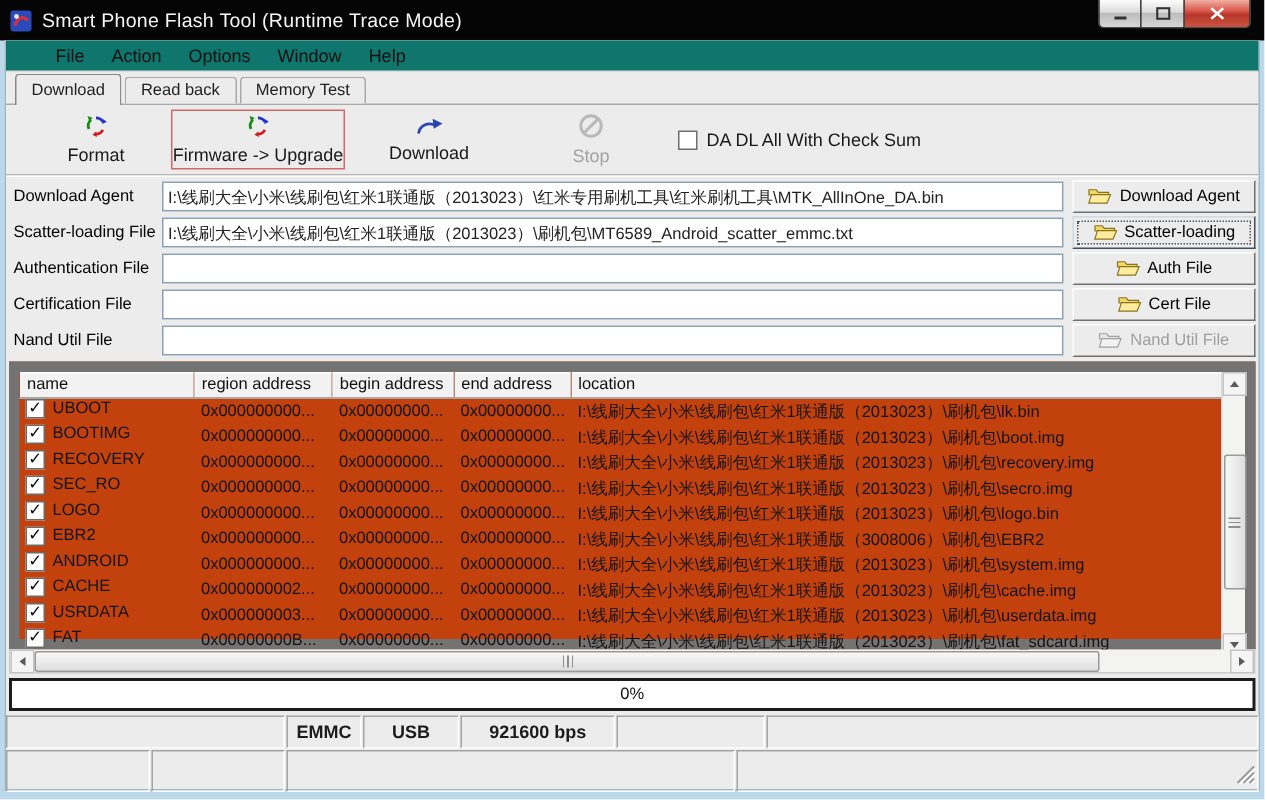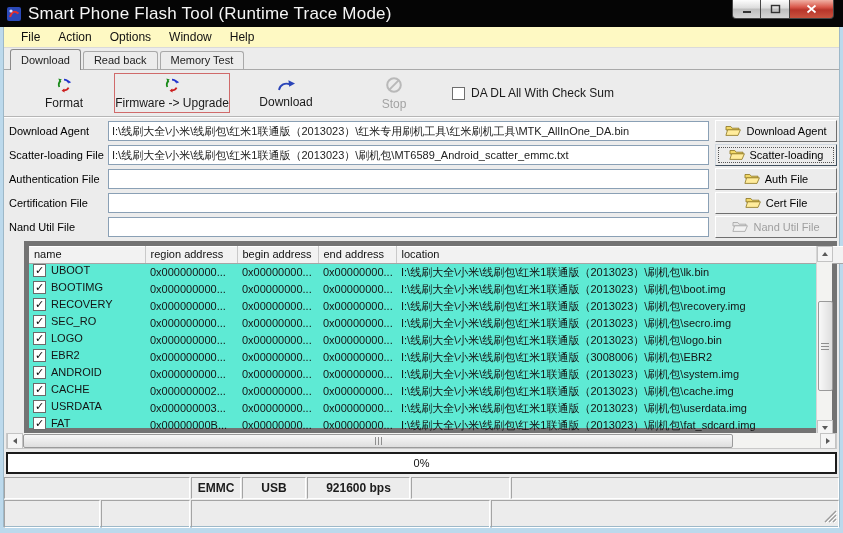--- a/index.html
+++ b/index.html
@@ -8,38 +8,38 @@
     position:relative;width:843px;height:533px;
     font-family:"Liberation Sans","DejaVu Sans",sans-serif;
     font-size:11px;color:#111;overflow:hidden;
   }
   
   .titlebar{
     height:27px;background:#050505;display:flex;align-items:center;
     padding-left:6px;position:relative;
   }
   .appicon{width:16px;height:16px;margin-right:6px;display:inline-flex;}
-  .titletext{color:#f5f5f5;font-size:17px;letter-spacing:.2px;}
+  .titletext{color:#f5f5f5;font-size:13px;letter-spacing:.2px;}
   .winbtns{position:absolute;top:0;right:9px;display:flex;}
   .winbtn{
     height:19px;border:1px solid #454545;border-top:none;
     display:flex;align-items:center;justify-content:center;
     background:linear-gradient(#fdfdfd,#dcdcdc 45%,#bdbdbd 50%,#d6d6d6);
   }
   .winbtn.min{width:29px;border-radius:0 0 0 4px;}
   .winbtn.max{width:28px;border-left:none;border-right:none;}
   .winbtn.close{
     width:45px;border-radius:0 0 4px 0;
     background:linear-gradient(#f0b0a4,#d9574a 40%,#b8352a 55%,#c9533f);
   }
   
   .body-frame{height:506px;background:#bcd9ec;padding:0 3px 6px 3px;}
   .client{height:500px;background:#ececec;position:relative;border:1px solid #9db8c8;border-top:none;}
   
-  .menubar{height:21px;display:flex;align-items:center;padding-left:8px;background:#fef9c3;border-bottom:1px solid #dadada;}
+  .menubar{height:21px;display:flex;align-items:center;padding-left:24px;background:#0f766e;border-bottom:1px solid #dadada;}
   .menuitem{padding:2px 9px;font-size:12px;color:#101010;}
   
   .tabstrip{height:22px;display:flex;align-items:flex-end;padding-left:6px;border-bottom:1px solid #a9a9a9;}
   .tab{
     height:18px;padding:2px 10px 0 10px;margin-right:2px;font-size:11px;
     background:#ececec;border:1px solid #a9a9a9;border-bottom:none;
     border-radius:3px 3px 0 0;color:#222;
   }
   .tab.active{height:21px;margin-bottom:-1px;background:#ececec;border-color:#8a8a8a;padding-top:4px;}
   
@@ -66,21 +66,21 @@
   }
   .fbtn{
     width:122px;height:22px;margin-left:6px;display:flex;align-items:center;justify-content:center;gap:5px;
     background:#ececec;border:1px solid;border-color:#ffffff #6f6f6f #6f6f6f #ffffff;
     font-family:"Liberation Sans","DejaVu Sans",sans-serif;font-size:11px;color:#000;padding:0;
   }
   .fbtn.focused{outline:1px dotted #555;outline-offset:-4px;border-color:#d0d8e0 #40505f #40505f #d0d8e0;}
   .fbtn.disabled{color:#9f9f9f;}
   
   .listwrap{margin:2px 2px 0 2px;}
-  .table-area{position:relative;height:192px;background:#5eead4;border:5px solid #737373;margin-left:18px;}
+  .table-area{position:relative;height:192px;background:#c2410c;border:7px solid #737373;}
   table{border-collapse:collapse;table-layout:fixed;width:815px;}
   th{
     height:17px;font-weight:normal;text-align:left;padding:0 0 0 5px;font-size:11px;color:#111;
     background:#f2f2f2;border-right:1px solid #c9c9c9;border-bottom:1px solid #a6a6a6;
     box-shadow:inset 0 1px 0 #ffffff;white-space:nowrap;overflow:hidden;
   }
   td{height:17px;font-size:11px;padding:0 0 0 5px;white-space:nowrap;overflow:hidden;color:#141414;}
   td.col-name{display:flex;align-items:flex-start;padding-left:4px;}
   .cbx{
     width:13px;height:13px;border:1px solid #6a6a6a;background:#fff;margin-right:5px;flex:none;

